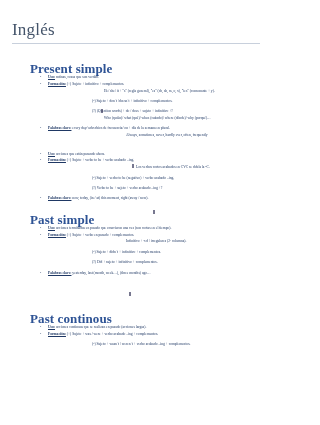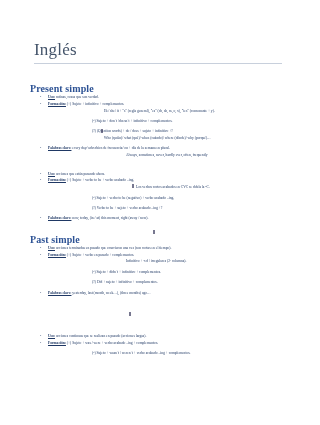--- a/index.html
+++ b/index.html
@@ -20,22 +20,22 @@
     position: relative;
     width: 300px;
     height: 425px;
     background: #ffffff;
     box-sizing: border-box;
     padding: 0;
   }
 
   
   .title-block {
-    margin: 40px 0 0 0;
-    padding: 0 26px 0 34px;
+    margin: 20px 0 0 0;
+    padding: 0 26px 0 12px;
   }
   .doc-title {
     font-family: "Liberation Serif", serif;
     font-size: 17px;
     line-height: 20px;
     font-weight: 400;
     color: #44546a;
     letter-spacing: 0.2px;
     margin: 0;
     padding: 0 0 2px 0;
@@ -46,21 +46,21 @@
     margin: 1px 0 0 0;
     width: 248px;
   }
 
   
   .section {
     padding: 0 12px 0 30px;
   }
   .section-heading {
     font-family: "Liberation Serif", serif;
-    font-size: 10px;
+    font-size: 13px;
     line-height: 9px;
     font-weight: bold;
     color: #2e5395;
     margin: 0;
     padding: 0;
     letter-spacing: 0.1px;
   }
 
   .bullets {
     list-style: none;
@@ -155,20 +155,21 @@
         <ul class="bullets">
           <li class="bullet"><span class="lead">Uso:</span><span> acciones terminadas en pasado que ocurrieron una vez (son cortas en el tiempo).</span></li>
           <li class="bullet"><span class="lead">Formación:</span><span> (+) Sujeto + verbo en pasado +  complementos.</span></li>
           <li class="sub indent-4">Infinitivo +  -ed / irregulares (2ª columna).</li>
           <li class="sub indent-2 gap-md">(-) Sujeto + didn´t + infinitivo + complementos.</li>
           <li class="sub indent-2 gap-md">(?) Did + sujeto + infinitivo + complementos.</li>
           <li class="bullet gap-md"><span class="lead">Palabras clave:</span><span> yesterday, last (month, week…), (three months) ago…</span></li>
         </ul>
       </div>
       <div class="section sec-past-continuos">
+        <div class="section-heading">Past continous</div>
         <ul class="bullets">
           <li class="bullet"><span class="lead">Uso:</span><span> acciones continuas que se realizan en pasado (acciones largas).</span></li>
           <li class="bullet"><span class="lead">Formación:</span><span> (+) Sujeto + was / were + verbo acabado –ing + complementos.</span></li>
           <li class="sub indent-2 gap-md">(-) Sujeto + wasn´t / weren´t + verbo acabado –ing +  complementos.</li>
         </ul>
       </div>
     </div>
 
   <div class="cursor-dot" style="left:101px; top:89px;"></div>
   <div class="cursor-dot" style="left:132px; top:144px;"></div>

